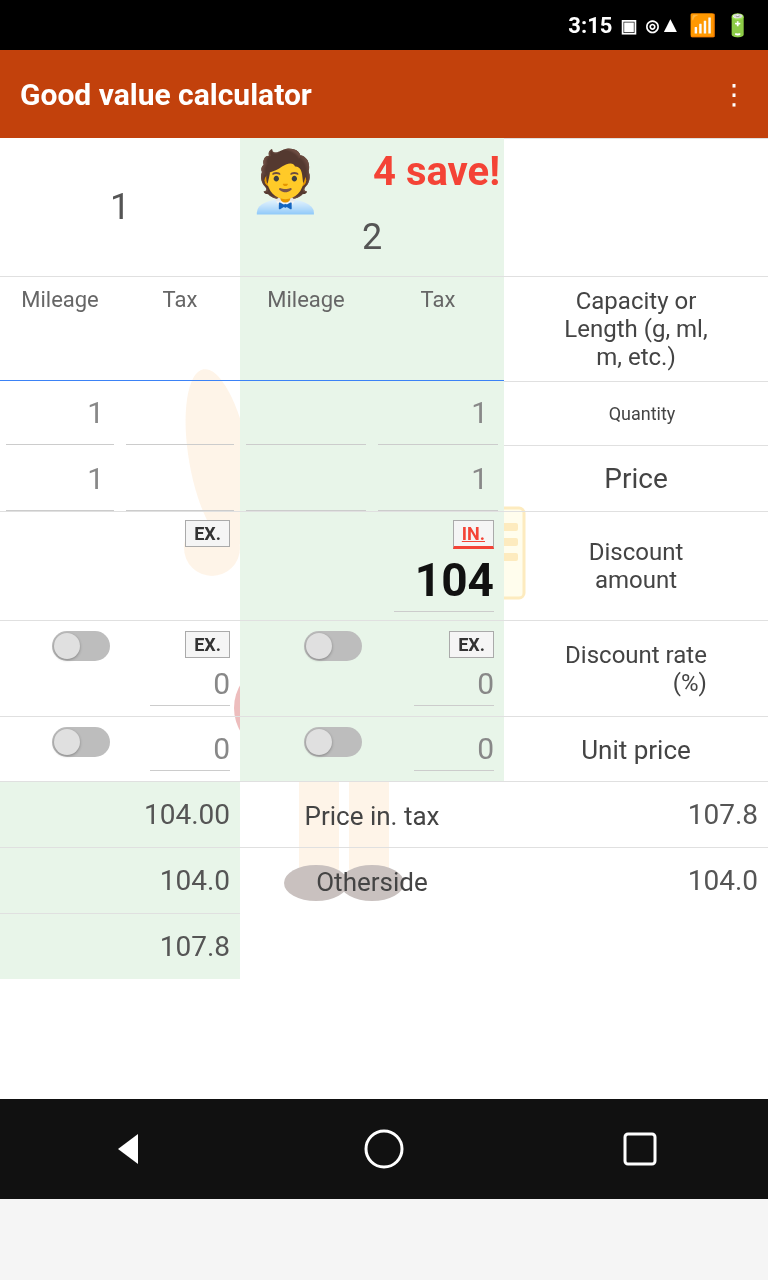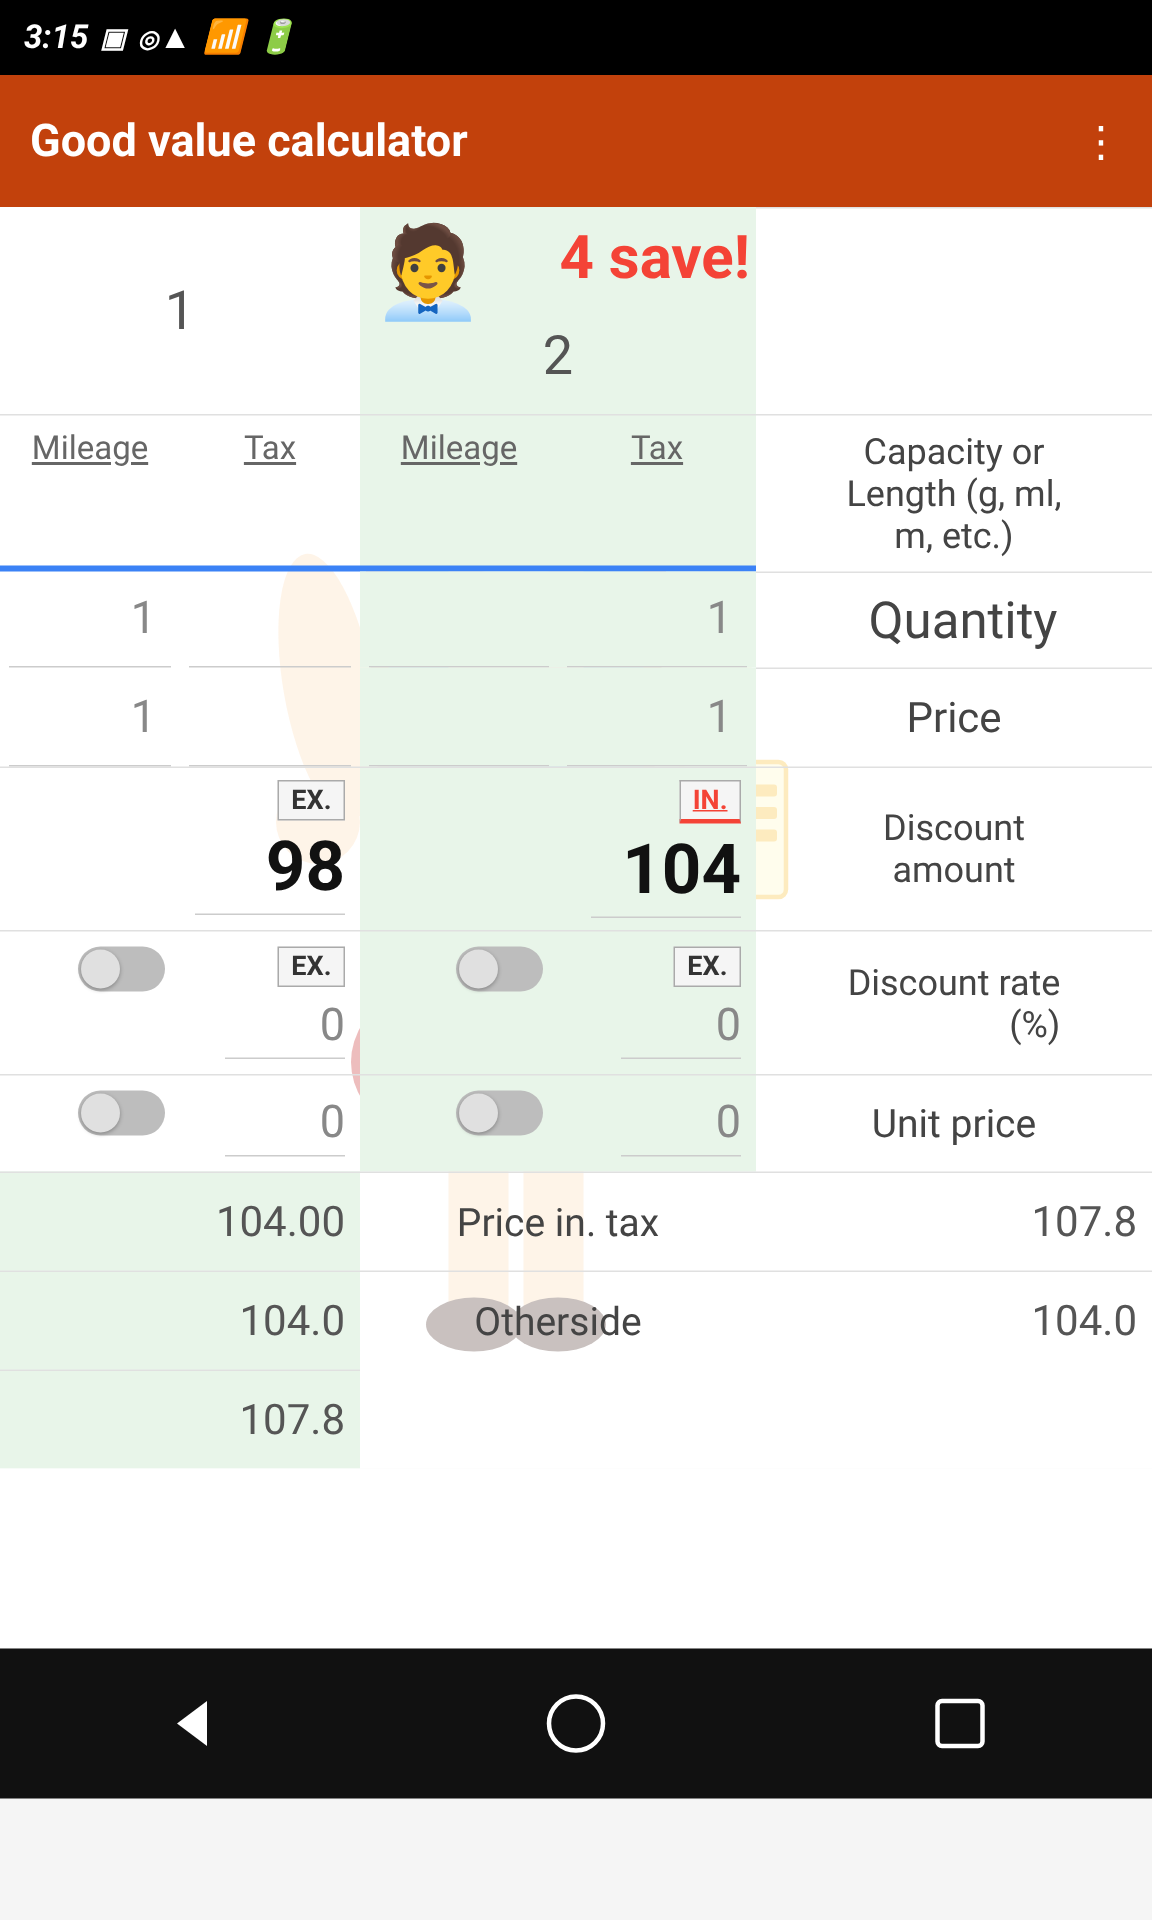--- a/index.html
+++ b/index.html
@@ -12,26 +12,25 @@
       overflow-x: hidden;
     }
 
     
     .status-bar {
       width: 100%;
       height: 50px;
       background: #000;
       display: flex;
       align-items: center;
-      justify-content: flex-start;
+      justify-content: flex-end;
       padding: 0 16px;
       color: #fff;
       font-size: 22px;
       font-weight: bold;
-      font-style: italic;
     }
     .status-left { display: flex; align-items: center; gap: 8px; }
     .status-right { display: flex; align-items: center; gap: 8px; }
 
     
     .app-bar {
       width: 100%;
       height: 88px;
       background: #c2410c;
       display: flex;
@@ -123,22 +122,21 @@
       grid-template-columns: 1fr 1fr;
       border-top: 1px solid #e0e0e0;
     }
     .mileage-tax-cell.green { background: #e8f5e9; }
 
     .sub-col-header {
       text-align: center;
       font-size: 22px;
       color: #666;
       padding: 10px 6px;
-      border-bottom: 4px solid #3b82f6;
-      text-decoration: underline;
+      border-bottom: 1px solid #3b82f6;
     }
 
     .value-cell {
       display: grid;
       grid-template-columns: 1fr 1fr;
     }
     .value-cell.green { background: #e8f5e9; }
 
     .input-field {
       text-align: right;
@@ -410,21 +408,21 @@
     <div class="value-cell green">
       <div class="input-field">
         <span></span>
       </div>
       <div class="input-field">
         <span>1</span>
       </div>
     </div>
 
     <div class="label-cell">
-      <span style="font-size:34px;margin-left:12px;">Quantity</span>
+      <span style="font-size:18px;margin-left:12px;">Quantity</span>
     </div>
     <div class="value-cell">
       <div class="input-field">
         <span>1</span>
       </div>
       <div class="input-field">
         <span></span>
       </div>
     </div>
     <div class="value-cell green">
@@ -437,21 +435,20 @@
     </div>
 
     <div class="price-label">
       <span>Price</span>
     </div>
     <div class="price-col-container">
       <div class="price-sub">
       </div>
       <div class="price-sub">
         <span class="ex-in-badge">EX.</span>
-        <span class="price-value">98</span>
       </div>
     </div>
     <div class="price-col-container green">
       <div class="price-sub">
       </div>
       <div class="price-sub">
         <span class="ex-in-badge active-red">IN.</span>
         <span class="price-value">104</span>
       </div>
     </div>

